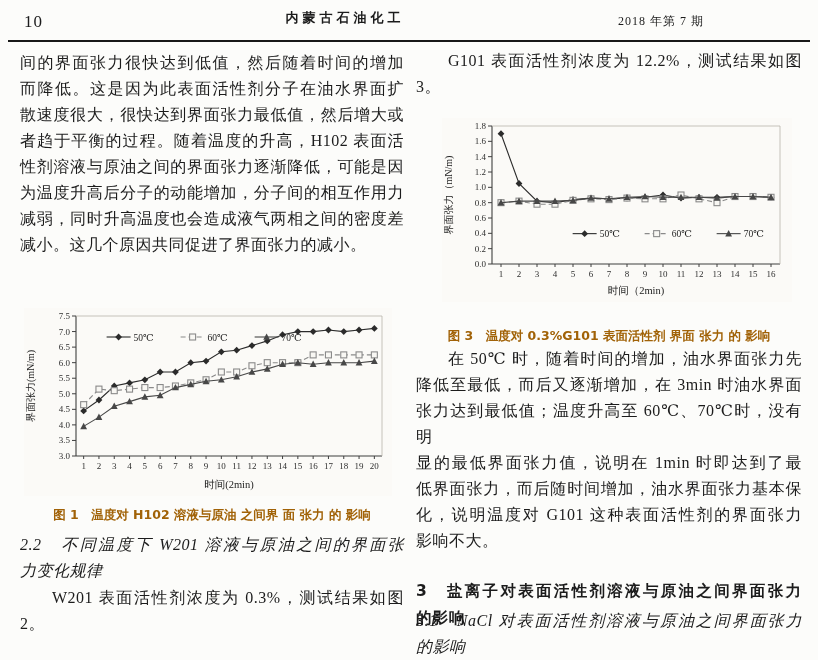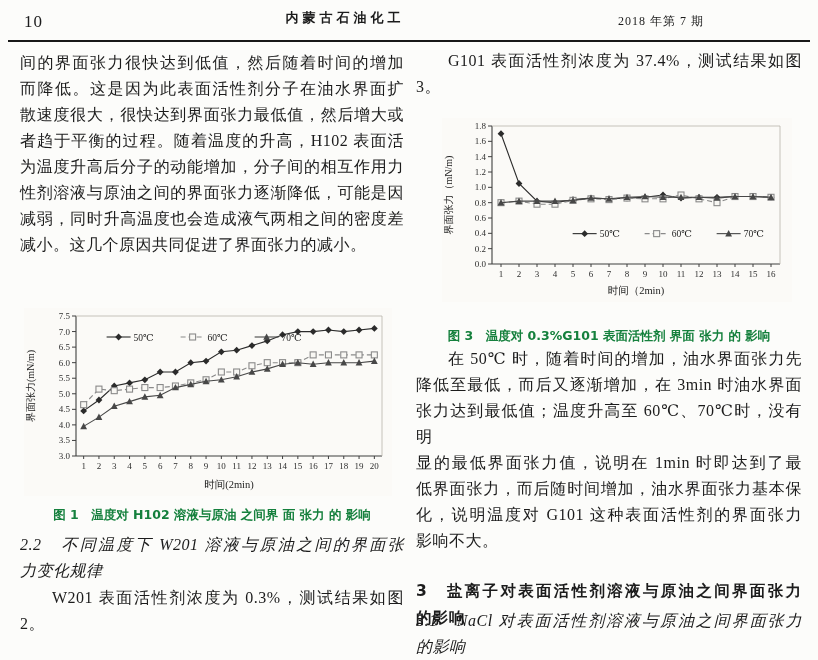--- a/index.html
+++ b/index.html
@@ -22,43 +22,43 @@
   
   .tblock{position:absolute;font-size:16px;line-height:26px;letter-spacing:0.5px;}
   .tline{text-align:justify;text-align-last:justify;white-space:normal;}
   .tlast{text-align-last:left;}
   .tind{text-indent:2em;}
   .h-italic{font-style:italic;}
   .h-bold{font-family:"DejaVu Sans","Liberation Sans",sans-serif;font-weight:bold;
           font-size:15.5px;letter-spacing:1px;}
   .fig-caption{position:absolute;text-align:center;
                font-family:"DejaVu Sans","Liberation Sans",sans-serif;
-               font-weight:bold;font-size:12.5px;color:#15803d;}
+               font-weight:bold;font-size:12.5px;color:#a16207;}
 
   
   .chart-box{position:absolute;background:#fbfaf7;}
   svg text{font-family:"Liberation Serif","DejaVu Serif",serif;}
 </style>
 </head>
 <body>
 
 <div class="page">
 
   <div class="hdr-pagenum">10</div>
   <div class="hdr-title">内蒙古石油化工</div>
   <div class="hdr-issue">2018 年第 7 期</div>
   <div class="hdr-rule"></div>
 
   <div class="tblock" style="left:20px;top:50px;width:384px;">
       <div class="tline">间的界面张力很快达到低值，然后随着时间的增加</div>
       <div class="tline">而降低。这是因为此表面活性剂分子在油水界面扩</div>
       <div class="tline">散速度很大，很快达到界面张力最低值，然后增大或</div>
       <div class="tline">者趋于平衡的过程。随着温度的升高，H102 表面活</div>
+      <div class="tline">性剂溶液与原油之间的界面张力逐渐降低，可能是因</div>
       <div class="tline">为温度升高后分子的动能增加，分子间的相互作用力</div>
-      <div class="tline">性剂溶液与原油之间的界面张力逐渐降低，可能是因</div>
       <div class="tline">减弱，同时升高温度也会造成液气两相之间的密度差</div>
       <div class="tline tlast">减小。这几个原因共同促进了界面张力的减小。</div>
     </div>
 
   <div class="chart-box" style="left:24px;top:308px;">
     <svg id="chart1" viewBox="0 0 368 184" width="368" height="184">
         <g>
           <line x1="52" y1="8" x2="52" y2="148" stroke="#3f3f3f" stroke-width="1.1"></line>
           <line x1="52" y1="148" x2="358" y2="148" stroke="#3f3f3f" stroke-width="1.1"></line>
           <line x1="52" y1="8" x2="358" y2="8" stroke="#b9b4ab" stroke-width="0.8"></line>
@@ -215,21 +215,21 @@
       <div class="tline">2.2　不同温度下 W201 溶液与原油之间的界面张</div>
       <div class="tline tlast">力变化规律</div>
     </div>
 
   <div class="tblock" style="left:20px;top:585px;width:384px;">
       <div class="tline tind">W201 表面活性剂浓度为 0.3%，测试结果如图</div>
       <div class="tline tlast">2。</div>
     </div>
 
   <div class="tblock" style="left:416px;top:48px;width:386px;">
-      <div class="tline tind">G101 表面活性剂浓度为 37.4%，测试结果如图</div>
+      <div class="tline tind">G101 表面活性剂浓度为 12.2%，测试结果如图</div>
       <div class="tline tlast">3。</div>
     </div>
 
   <div class="chart-box" style="left:442px;top:118px;">
     <svg id="chart3" viewBox="0 0 350 180" width="350" height="180">
         <g>
           <line x1="50" y1="8" x2="50" y2="146" stroke="#3f3f3f" stroke-width="1.1"></line>
           <line x1="50" y1="146" x2="338" y2="146" stroke="#3f3f3f" stroke-width="1.1"></line>
           <line x1="50" y1="8" x2="338" y2="8" stroke="#b9b4ab" stroke-width="0.8"></line>
           <line x1="338" y1="8" x2="338" y2="146" stroke="#b9b4ab" stroke-width="0.8"></line>

